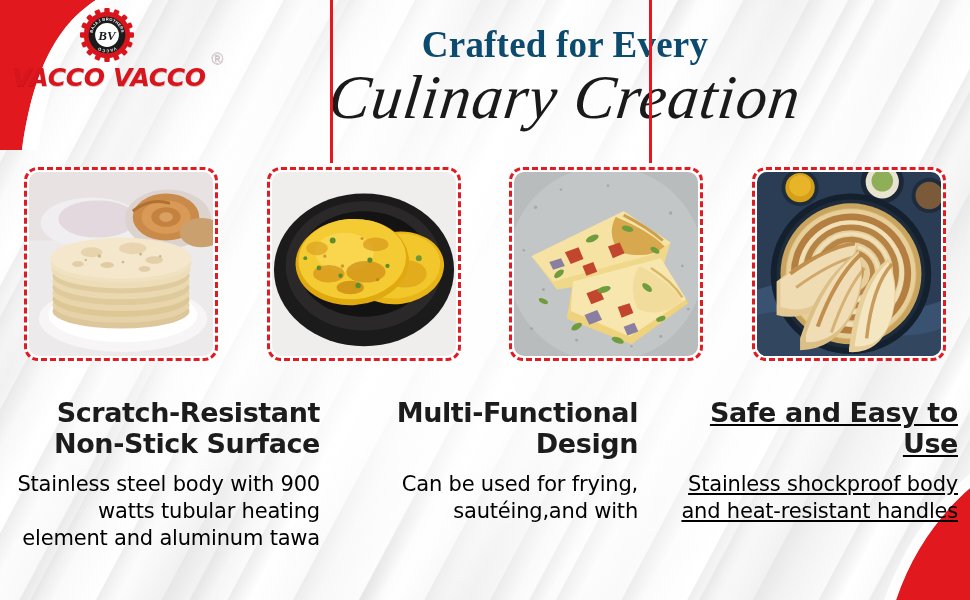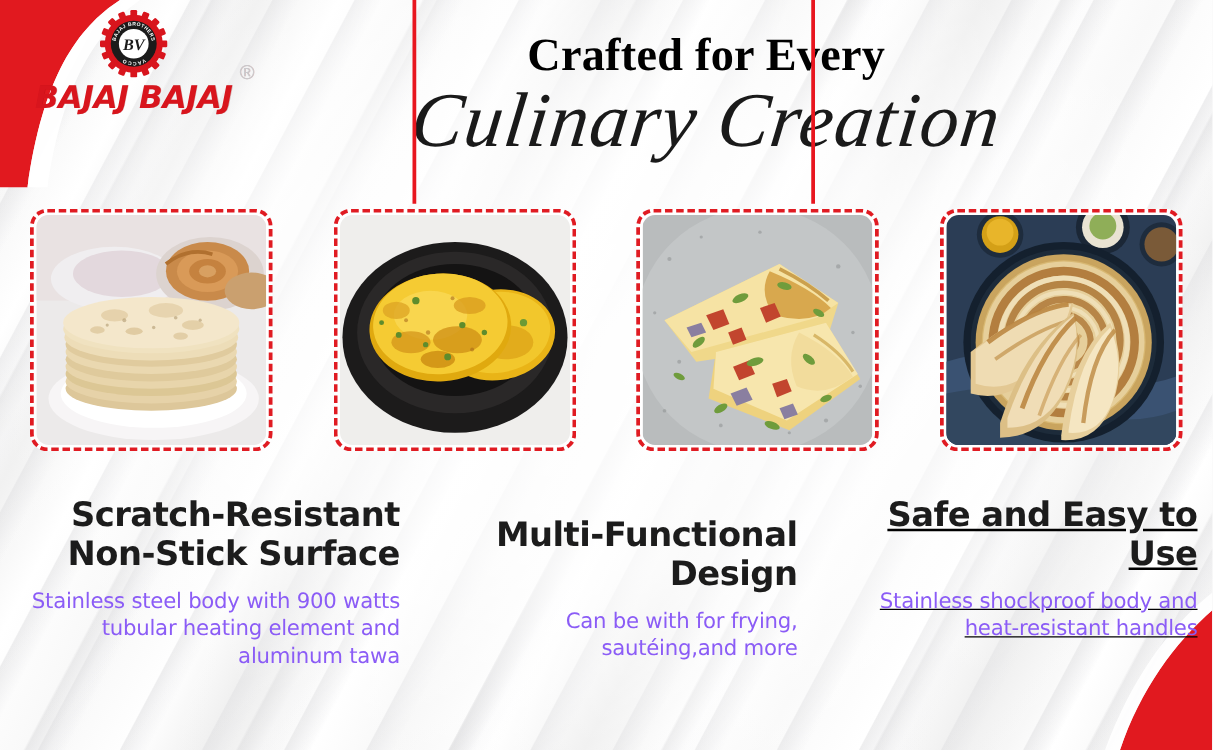--- a/index.html
+++ b/index.html
@@ -135,21 +135,21 @@
     left: 215px;
     width: 700px;
     text-align: center;
     z-index: 5;
   }
   .headline-main {
     font-family: "Liberation Serif", "DejaVu Serif", serif;
     font-weight: bold;
     font-size: 37px;
     line-height: 1.02;
-    color: #000000;
+    color: #0c4a6e;
     letter-spacing: 0.2px;
   }
   .headline-script {
     margin-top: 2px;
     font-family: "Liberation Serif", "DejaVu Serif", serif;
     font-style: italic;
     font-weight: normal;
     font-size: 62px;
     line-height: 1.0;
     color: #1a1a1a;
@@ -202,37 +202,37 @@
     display: flex;
     z-index: 5;
   }
   .feature {
     position: relative;
     box-sizing: border-box;
     text-align: right;
     padding: 0 12px;
   }
   .feature.f1 { width: 332px; }
-  .feature.f2 { width: 318px; margin-top: 16px; }
+  .feature.f2 { width: 318px; }
   .feature.f3 { width: 320px; text-decoration: underline; }
   .feature-title {
     font-family: "DejaVu Sans", sans-serif;
     font-weight: bold;
     font-size: 27px;
     line-height: 1.13;
     color: #1c1c1c;
     letter-spacing: -0.4px;
   }
   .feature-desc {
     margin-top: 12px;
     font-family: "DejaVu Sans", sans-serif;
     font-weight: normal;
-    font-size: 17px;
+    font-size: 21px;
     line-height: 1.28;
-    color: #8b5cf6;
+    color: #000000;
     letter-spacing: -0.2px;
   }
   .divider {
     position: absolute;
     top: 0;
     width: 3px;
     height: 163px;
     background: #e8161f;
     z-index: 5;
   }
@@ -292,21 +292,21 @@
       <path id="arcTop" d="M50,50 m-27,0 a27,27 0 0,1 54,0" fill="none"></path>
       <path id="arcBot" d="M50,50 m27,0 a27,27 0 0,1 -54,0" fill="none"></path>
       <text font-family="Liberation Sans, sans-serif" font-size="7.5" font-weight="bold" fill="#ffffff" letter-spacing="0.6">
         <textPath href="#arcTop" startOffset="50%" text-anchor="middle">BAJAJ BROTHERS</textPath>
       </text>
       <text font-family="Liberation Sans, sans-serif" font-size="7.5" font-weight="bold" fill="#ffffff" letter-spacing="1.4">
         <textPath href="#arcBot" startOffset="50%" text-anchor="middle">VACCO</textPath>
       </text>
     </svg>
     <div class="logo-word">
-      <span>BAJAJ BAJAJ</span>
+      <span>VACCO VACCO</span>
       <span class="logo-reg">®</span>
     </div>
   </div>
 
   <div class="headline">
     <div class="headline-main">Crafted for Every</div>
     <div class="headline-script">Culinary Creation</div>
   </div>
 
   <div class="photo-row">
@@ -534,21 +534,21 @@
 
   </div>
 
   <div class="features">
     <div class="feature f1">
       <div class="feature-title">Scratch-Resistant Non-Stick Surface</div>
       <div class="feature-desc">Stainless steel body with 900 watts tubular heating element and aluminum tawa</div>
     </div>
     <div class="feature f2">
       <div class="feature-title">Multi-Functional Design</div>
-      <div class="feature-desc">Can be with for frying, sautéing,and more</div>
+      <div class="feature-desc">Can be used for frying, sautéing,and with</div>
     </div>
     <div class="feature f3">
       <div class="feature-title">Safe and Easy to Use</div>
       <div class="feature-desc">Stainless shockproof body and heat-resistant handles</div>
     </div>
   </div>
 
   <div class="divider d1"></div>
   <div class="divider d2"></div>
 

